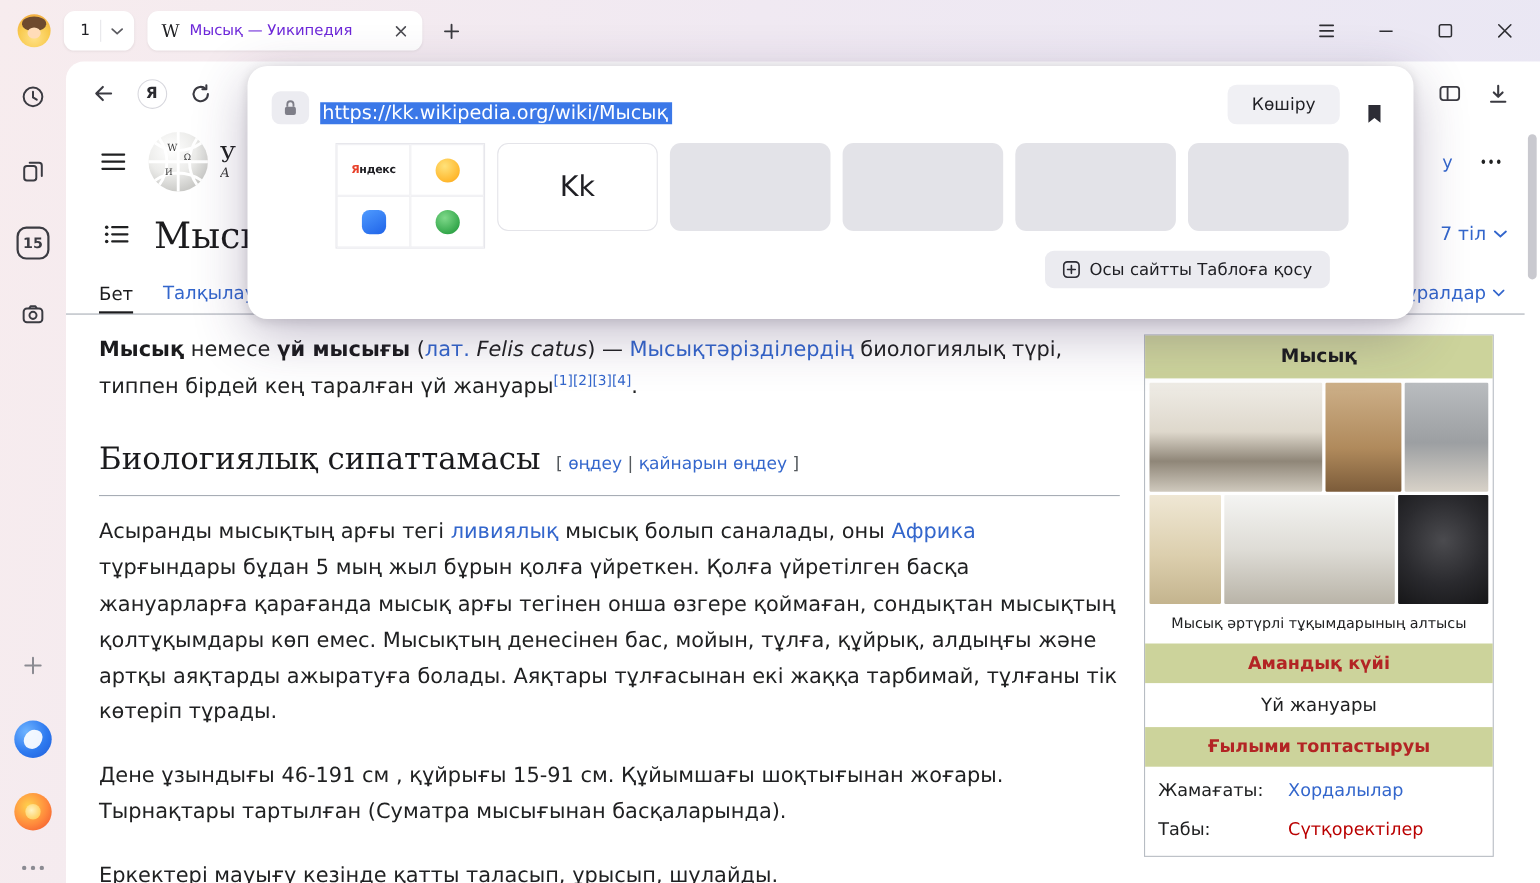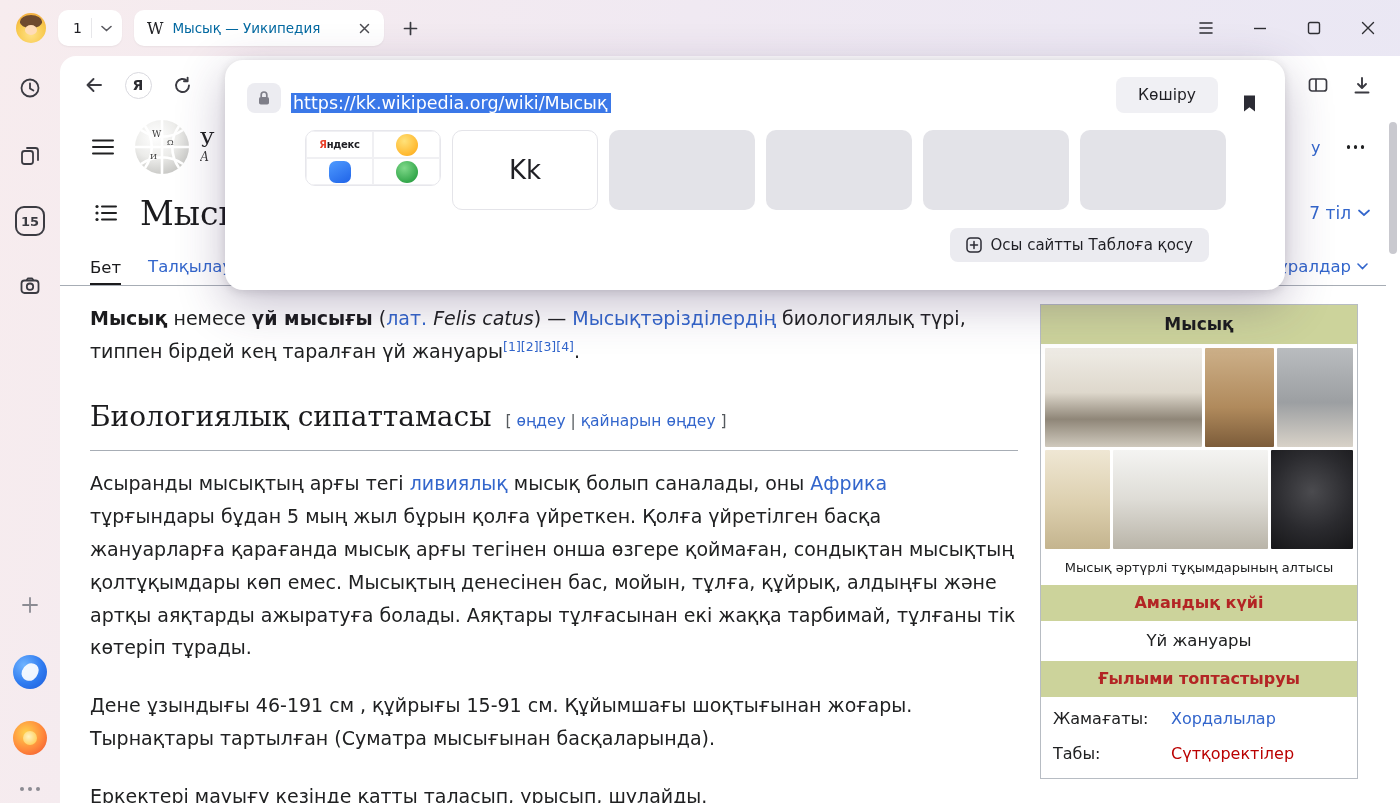--- a/index.html
+++ b/index.html
@@ -19,21 +19,21 @@
   .avatar::before { content:""; position:absolute; top:2px; left:4px; width:22px; height:13px;
     border-radius:50% 50% 45% 45%; background:#6e4a2e; }
   .avatar::after { content:""; position:absolute; top:12px; left:9px; width:12px; height:10px;
     border-radius:50%; background:#ffdcb8; }
   .tabgroup { height:36px; background:#ffffff; border-radius:10px; display:flex; align-items:center;
     padding:0 10px 0 15px; gap:9px; font-size:14px; color:#1f1f24; box-shadow:0 1px 2px rgba(0,0,0,.05); }
   .tabgroup .sep { width:1px; height:20px; background:#e7e7ea; }
   .tab { height:36px; background:#ffffff; border-radius:10px; display:flex; align-items:center;
     padding:0 10px 0 13px; width:250px; gap:9px; box-shadow:0 1px 2px rgba(0,0,0,.05); }
   .fav { font-family:"DejaVu Serif","Liberation Serif",serif; font-size:16px; color:#202124; }
-  .tab-title { font-size:13.5px; flex:1; white-space:nowrap; overflow:hidden; color:#0369a1; }
+  .tab-title { font-size:13.5px; flex:1; white-space:nowrap; overflow:hidden; color:#6d28d9; }
   .tab-close { color:#4c4c52; width:18px; height:18px; display:flex; align-items:center; justify-content:center; }
   .newtab { width:30px; height:30px; border-radius:9px; display:flex; align-items:center;
     justify-content:center; color:#3a3a40; }
   .win-controls { margin-left:auto; display:flex; align-items:center; gap:34px; padding-right:6px; color:#2e2e33; }
   .win-btn { width:20px; height:20px; display:flex; align-items:center; justify-content:center; }
 
   
   .sidebar { position:absolute; top:56px; left:0; width:60px; bottom:0; display:flex;
     flex-direction:column; align-items:center; padding:14px 0 12px; gap:32px; }
   .side-icon { width:36px; height:36px; border-radius:10px; display:flex; align-items:center;
@@ -135,21 +135,21 @@
     z-index:50; padding:13px 20px 0 22px; }
   .omni-row { display:flex; align-items:flex-end; height:40px; gap:10px; }
   .lock-btn { width:34px; height:30px; background:#ececf1; border-radius:8px; display:flex;
     align-items:center; justify-content:center; flex:0 0 auto; }
   .url-box { flex:1; font-size:17.5px; white-space:nowrap; overflow:hidden; }
   .url-sel { background:#3b78e8; color:#fff; padding:3px 4px 4px 2px; }
   .copy-btn { background:#f0f0f4; border:none; border-radius:8px; padding:9px 22px; font-size:15.5px;
     color:#1f1f24; font-family:inherit; }
   .bm-btn { margin:0 8px 0 14px; }
   .tiles { display:flex; gap:11px; margin-top:17px; margin-left:58px; }
-  .mini-grid { width:136px; height:56px; background:#fff; border:1px solid #e7e7ec; border-radius:10px;
+  .mini-grid { width:136px; height:96px; background:#fff; border:1px solid #e7e7ec; border-radius:0;
     display:grid; grid-template-columns:1fr 1fr; grid-template-rows:1fr 1fr; overflow:hidden; }
   .mini-cell { display:flex; align-items:center; justify-content:center; border:0.5px solid #f0f0f3; }
   .ya-word { font-size:10px; font-weight:bold; color:#1f1f24; letter-spacing:-0.3px; }
   .ya-word .red { color:#e8402a; }
   .dot { width:22px; height:22px; border-radius:50%; }
   .dot.yellow { background:radial-gradient(circle at 38% 32%,#ffe27a,#ffb82e 70%,#f09a1f 100%); }
   .dot.blue { border-radius:7px; background:linear-gradient(150deg,#4f9bff,#1f63e8); }
   .dot.green { background:radial-gradient(circle at 38% 32%,#7fd98a,#35a84c 70%,#1f8c3a 100%); }
   .tile { width:146px; height:80px; border-radius:10px; }
   .tile.kk { background:#fff; border:1px solid #e4e4e9; display:flex; align-items:center;

